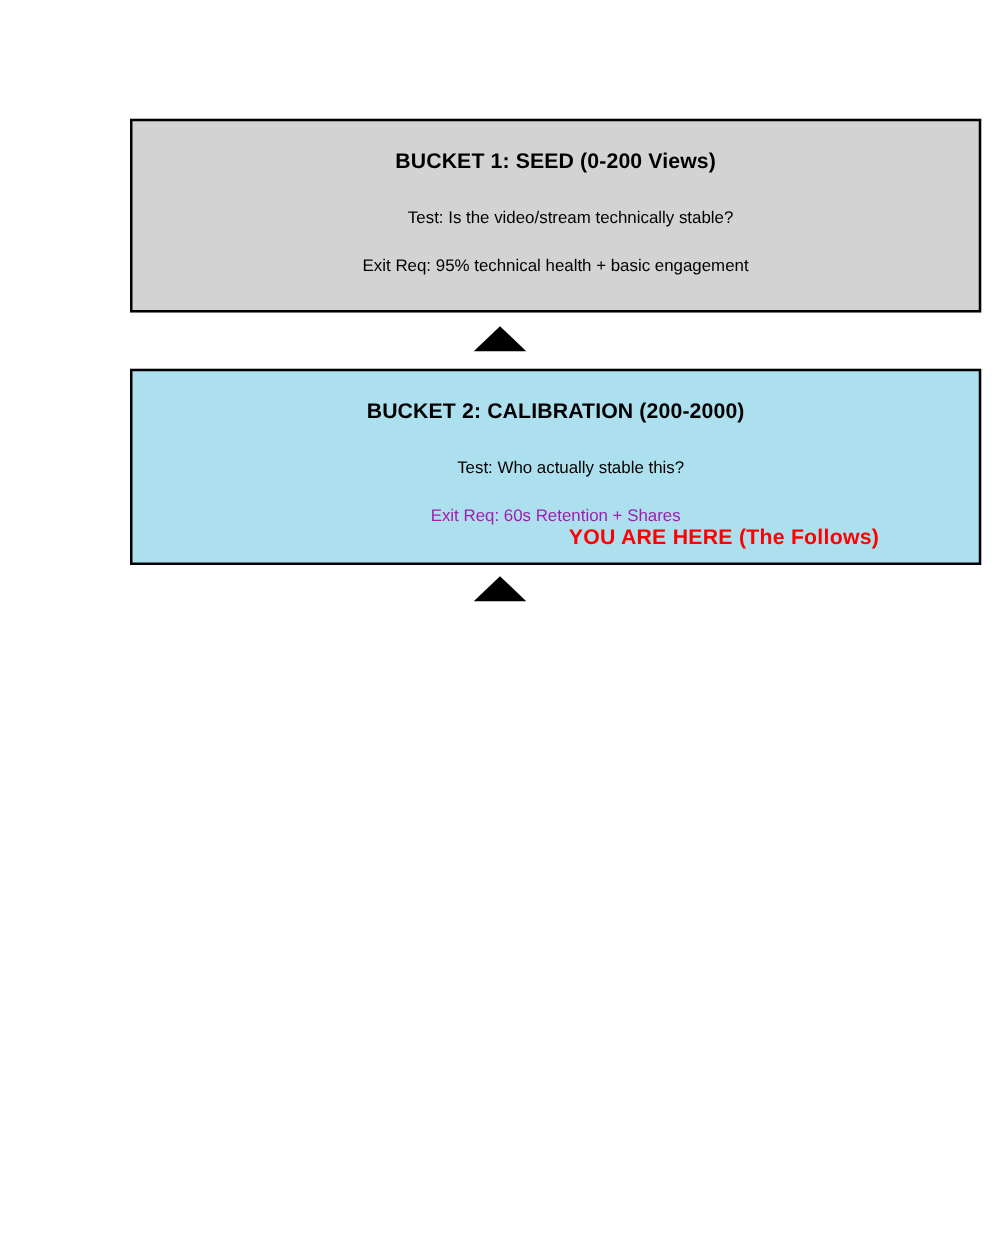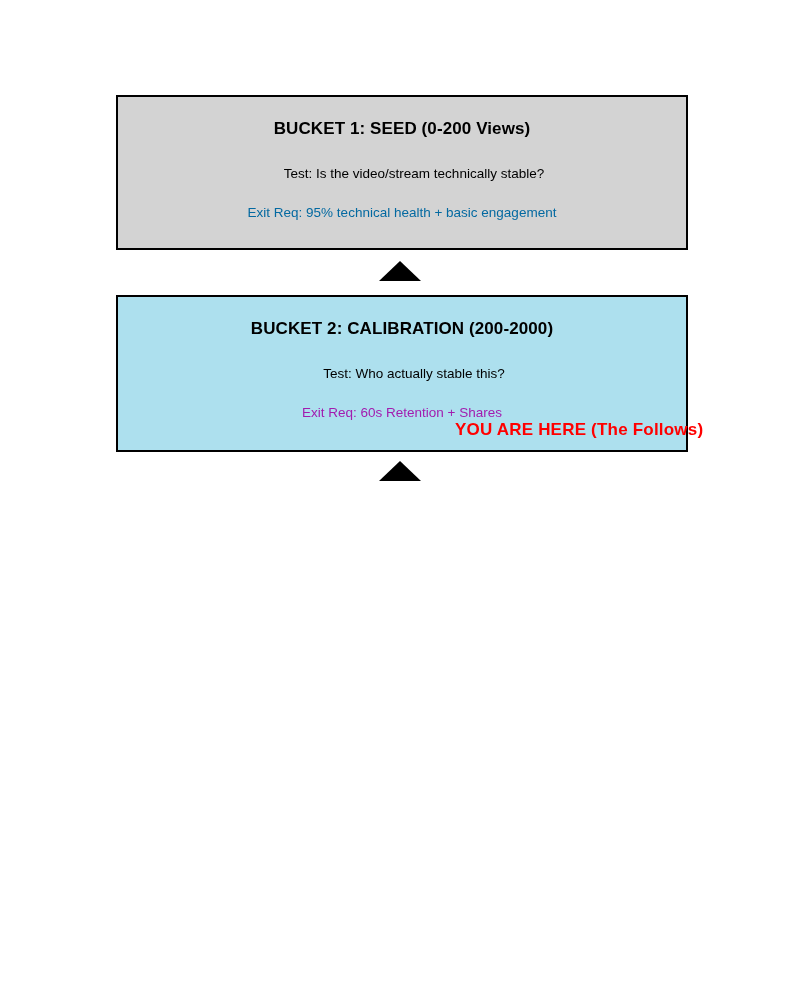--- a/index.html
+++ b/index.html
@@ -18,22 +18,22 @@
     position: absolute;
     left: 0;
     top: 0;
     width: 800px;
     height: 1000px;
   }
 
   
   .bucket {
     position: absolute;
-    left: 116px;
-    width: 572px;
+    left: 104px;
+    width: 681px;
     box-sizing: border-box;
     border: 2px solid #000000;
     text-align: center;
   }
   #bucket-1 { top: 95px;  height: 155px; background: #d3d3d3; }
   #bucket-2 { top: 295px; height: 157px; background: #ade0ee; }
   #bucket-3 { top: 495px; height: 155px; background: #fce0dc; }
 
   .bucket-title {
     font-size: 17px;
@@ -53,21 +53,21 @@
     padding-left: 24px;
   }
   #bucket-1 .bucket-test { margin-top: 27px; }
   #bucket-2 .bucket-test { margin-top: 27px; }
   #bucket-3 .bucket-test { margin-top: 27px; }
 
   .bucket-exit {
     font-size: 13.5px;
     white-space: nowrap;
   }
-  #bucket-1 .bucket-exit { margin-top: 24px; color: #0369a1; }
+  #bucket-1 .bucket-exit { margin-top: 24px; color: #000000; }
   #bucket-2 .bucket-exit { margin-top: 24px; color: #a21caf; }
   #bucket-3 .bucket-exit { margin-top: 24px; color: #a42020; }
 
   
   #you-are-here {
     position: absolute;
     left: 455px;
     top: 420px;
     font-size: 17px;
     font-weight: bold;

